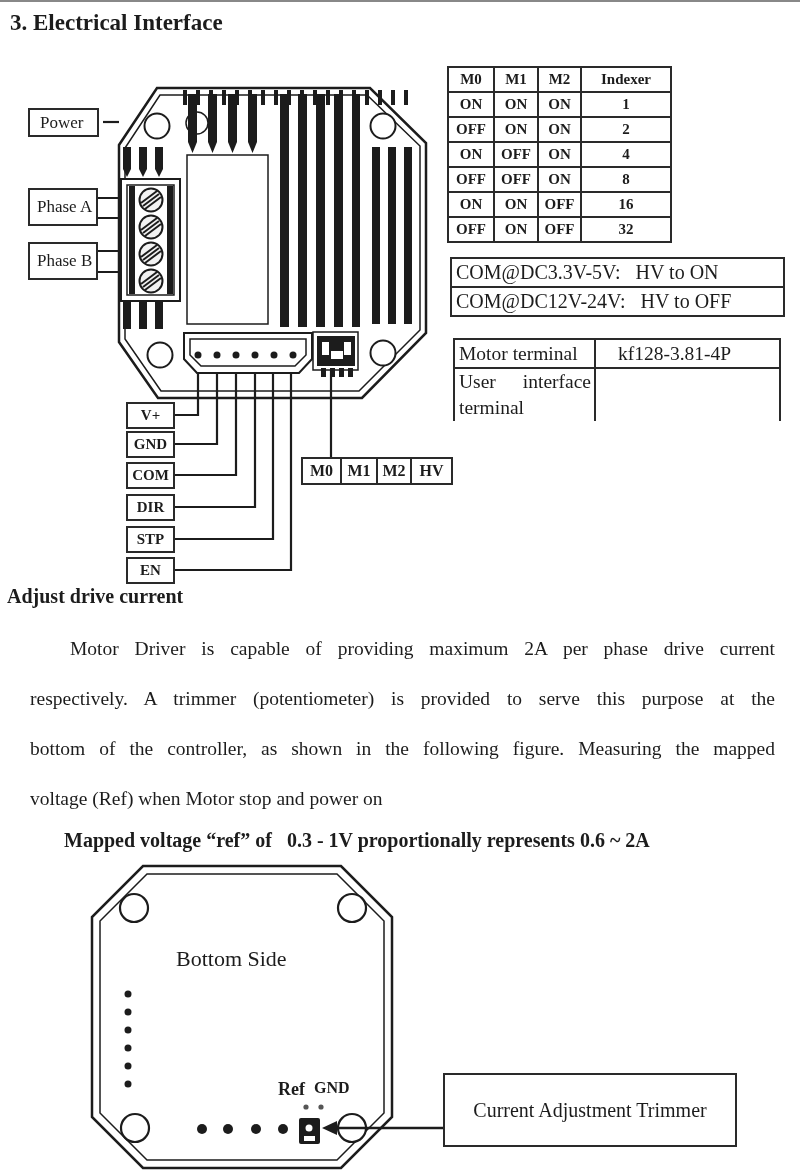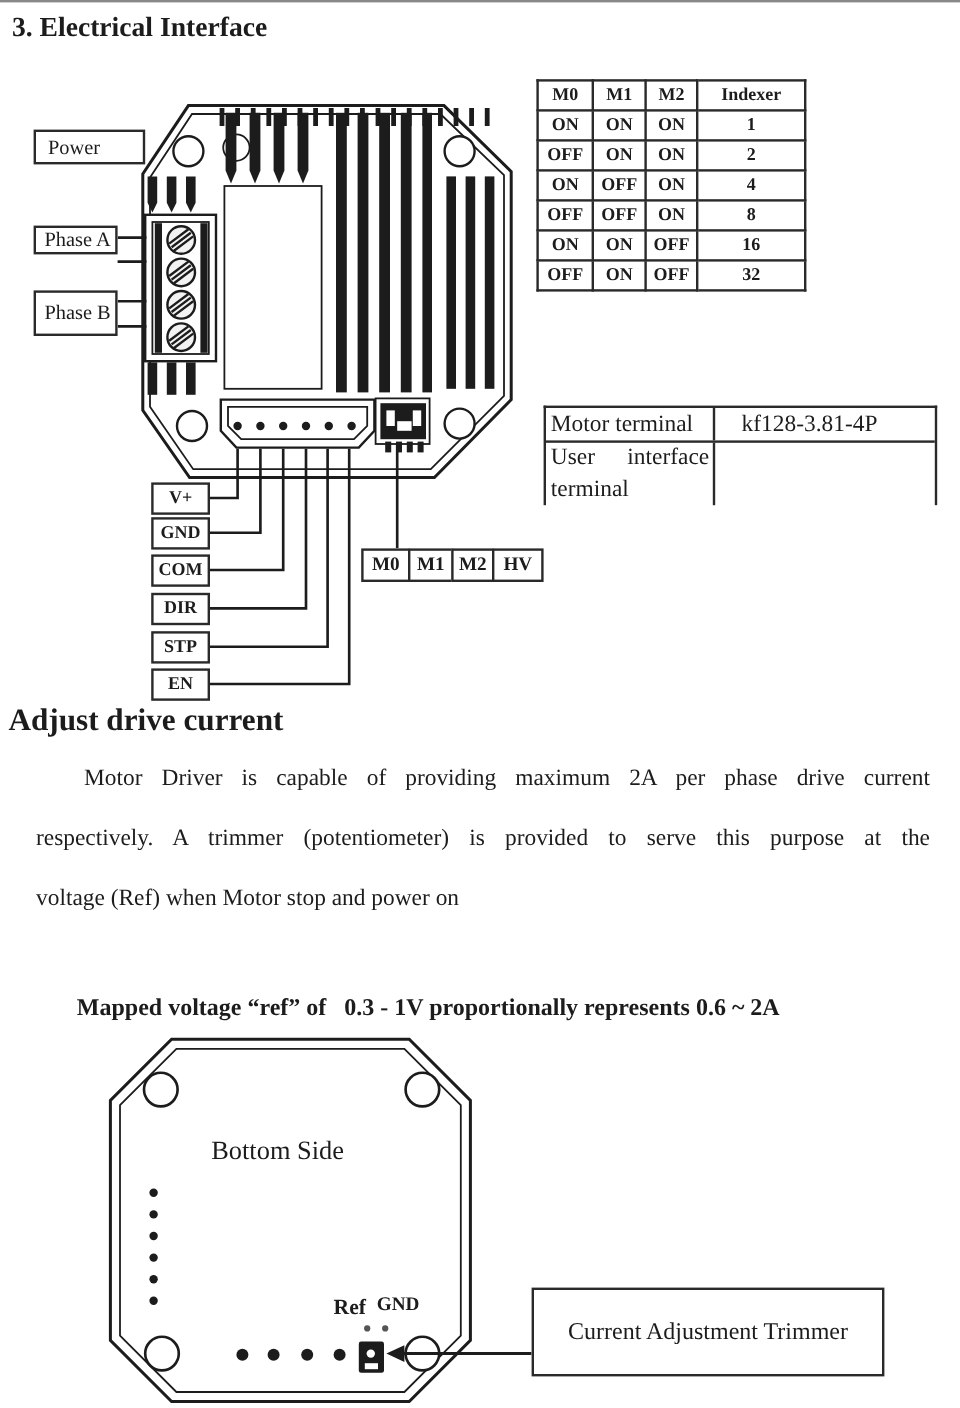--- a/index.html
+++ b/index.html
@@ -9,21 +9,21 @@
   }
   html,body{margin:0;padding:0;background:#888;}
   .page{
     position:relative;width:800px;height:1173px;margin:2px auto;
     background:var(--paper);font-family:var(--serif);color:var(--ink);
     overflow:hidden;
   }
   .art{position:absolute;left:0;top:0;pointer-events:none;}
   .abs{position:absolute;}
   .section-title{left:10px;top:8px;font-size:23px;font-weight:bold;}
-  .adjust-heading{left:7px;top:583px;font-size:26px;font-weight:bold;}
+  .adjust-heading{left:7px;top:583px;font-size:20px;font-weight:bold;}
 
   
   .lblbox{
     position:absolute;background:var(--paper);
     border:2px solid #2a2a2a;font-size:17px;
     display:flex;align-items:center;padding-left:7px;box-sizing:border-box;
   }
   .pinbox{
     position:absolute;background:var(--paper);
     border:2px solid #2a2a2a;font-size:15px;font-weight:bold;
@@ -241,22 +241,22 @@
       </g>
       <g>
         <path d="M443,1126 H334" stroke-width="2.5"></path>
         <polygon points="322,1126 337,1119 337,1133" fill="#1c1c1c" stroke="none"></polygon>
       </g>
     </g>
   </svg>
 
   <div class="abs section-title">3. Electrical Interface</div>
 
-  <div class="lblbox" style="left:28px;top:106px;width:93px;height:29px;padding-left:10px;">Power</div>
-  <div class="lblbox" style="left:28px;top:186px;width:70px;height:24px;">Phase A</div>
+  <div class="lblbox" style="left:28px;top:106px;width:71px;height:29px;padding-left:10px;">Power</div>
+  <div class="lblbox" style="left:28px;top:186px;width:70px;height:38px;">Phase A</div>
   <div class="lblbox" style="left:28px;top:240px;width:70px;height:38px;">Phase B</div>
 
   <div class="pinbox" style="top:400px;">V+</div>
   <div class="pinbox" style="top:429px;">GND</div>
   <div class="pinbox" style="top:460px;">COM</div>
   <div class="pinbox" style="top:492px;">DIR</div>
   <div class="pinbox" style="top:524px;">STP</div>
   <div class="pinbox" style="top:555px;">EN</div>
 
   <div class="modebox" style="left:301px;width:41px;">M0</div>
@@ -304,36 +304,45 @@
     </tr>
     <tr>
       <td>OFF</td>
       <td>ON</td>
       <td>OFF</td>
       <td>32</td>
     </tr>
   </tbody>
     </table>
 
+  <div class="com">
+    <div class="com-row">
+      <span>COM@DC3.3V-5V:</span><span class="com-val">HV to ON</span>
+    </div>
+    <div class="com-row">
+      <span>COM@DC12V-24V:</span><span class="com-val">HV to OFF</span>
+    </div>
+  </div>
 
   <div class="term">
     <div class="term-row first">
       <div class="term-label">Motor terminal</div>
       <div class="term-value">kf128-3.81-4P</div>
     </div>
     <div class="term-row second">
       <div class="term-label">User interface terminal</div>
     </div>
   </div>
 
   <div class="abs adjust-heading">Adjust drive current</div>
 
   <div class="para">
     <div class="pline just indent">Motor Driver is capable of providing maximum 2A per phase drive current</div>
     <div class="pline just">respectively. A trimmer (potentiometer) is provided to serve this purpose at the</div>
+    <div class="pline just">bottom of the controller, as shown in the following figure. Measuring the mapped</div>
     <div class="pline">voltage (Ref) when Motor stop and power on</div>
   </div>
 
   <div class="abs mapped-note">Mapped voltage “ref” of   0.3 - 1V proportionally represents 0.6 ~ 2A</div>
 
   <div class="abs bottom-side-title">Bottom Side</div>
   <div class="abs ref-label">Ref</div>
   <div class="abs gnd-label">GND</div>
 
   <div class="callout-box">Current Adjustment Trimmer</div>

